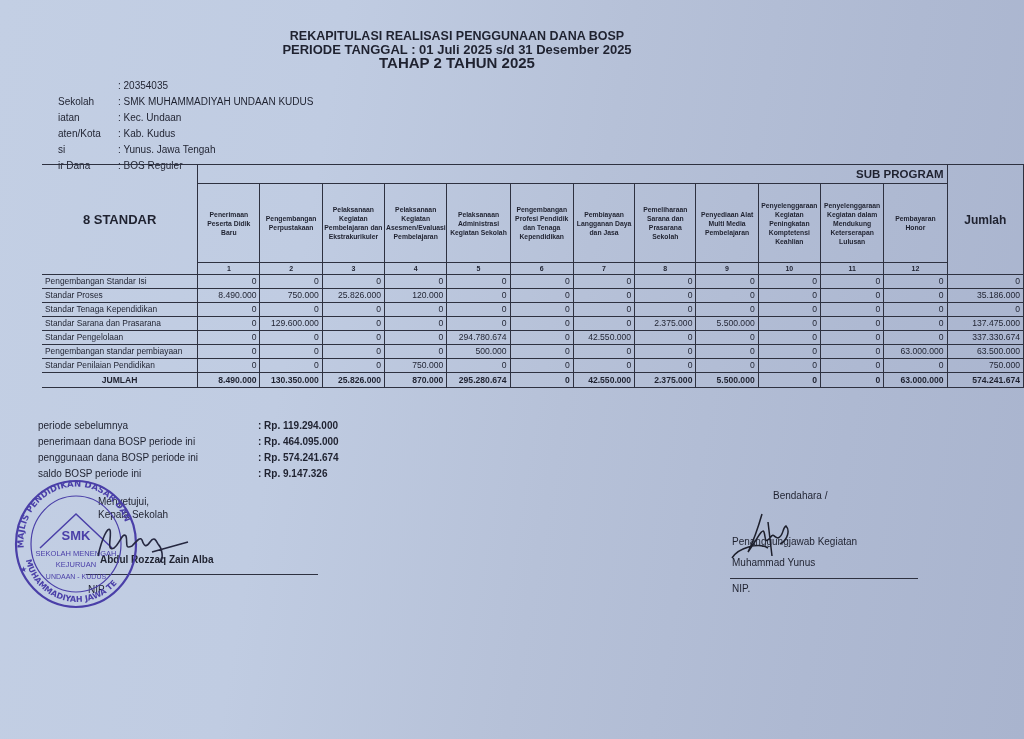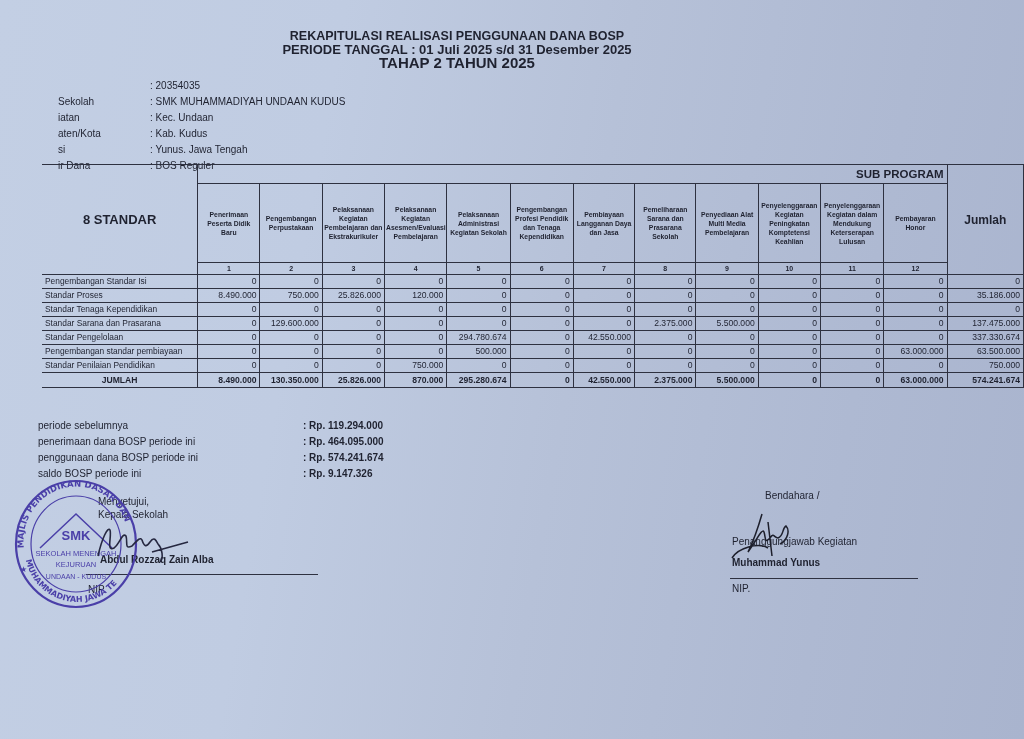--- a/index.html
+++ b/index.html
@@ -10,54 +10,54 @@
   }
   .abs { position: absolute; }
   .title { left: 0; width: 904px; top: 30px; text-align: center; font-weight: bold; line-height: 13px; }
   .title .t1 { font-size: 12.5px; margin-left: 10px; }
   .title .t2 { font-size: 13px; margin-left: 10px; }
   .title .t3 { font-size: 15px; margin-left: 10px; }
 
   .info { left: 58px; top: 78px; font-size: 10px; }
   .info-row { position: relative; height: 16px; line-height: 16px; }
   .info-row .lbl { position: absolute; left: 0; width: 60px; white-space: nowrap; overflow: hidden; }
-  .info-row .val { position: absolute; left: 60px; white-space: nowrap; margin-left: 32px; }
+  .info-row .val { position: absolute; left: 60px; white-space: nowrap; }
 
   table.rekap {
     position: absolute; left: 42px; top: 164px; width: 982px;
     border-collapse: collapse; table-layout: fixed; font-size: 8.6px;
   }
   table.rekap td, table.rekap th { border: 1.5px solid #2e3140; padding: 0 3px; }
   table.rekap .noleft { border-left: none; border-top: 1.5px solid #2e3140; }
   .std-head { font-size: 13px; font-weight: bold; text-align: center; border-left: none !important; }
   .sub-program { font-size: 11.5px; font-weight: bold; text-align: right; height: 18px; }
   .col-head { font-size: 6.8px; font-weight: bold; text-align: center; line-height: 9px; height: 78px; padding: 0 1px !important; }
   .jumlah-head { font-size: 12px; font-weight: bold; text-align: center; }
   .col-num { font-size: 7px; font-weight: bold; text-align: center; height: 11px; line-height: 11px; }
   tr.data td { height: 13px; line-height: 13px; text-align: right; white-space: nowrap; }
   tr.data td.rowlabel { text-align: left; border-left: none; overflow: hidden; font-size: 8.4px; }
   tr.total td { height: 14px; font-weight: bold; text-align: right; white-space: nowrap; }
   tr.total td.rowlabel { text-align: center; border-left: none; }
 
   .summary { left: 38px; top: 418px; font-size: 10px; }
   .sum-row { position: relative; height: 16px; line-height: 16px; }
   .sum-row .lbl { position: absolute; left: 0; width: 220px; white-space: nowrap; overflow: hidden; }
-  .sum-row .val { position: absolute; left: 220px; white-space: nowrap; font-weight: bold; margin-left: 45px; }
+  .sum-row .val { position: absolute; left: 220px; white-space: nowrap; font-weight: bold; }
 
   .sign-left { left: 96px; top: 496px; font-size: 10px; }
   .sign-left .role1 { position: absolute; left: 2px; top: 0; white-space: nowrap; }
   .sign-left .role2 { position: absolute; left: 2px; top: 13px; white-space: nowrap; }
   .sign-left .name { position: absolute; left: 4px; top: 58px; font-weight: bold; white-space: nowrap; }
   .sign-left .line { position: absolute; left: -10px; top: 78px; width: 232px; border-top: 1px solid #2e3140; }
   .sign-left .nip { position: absolute; left: -8px; top: 88px; white-space: nowrap; }
 
   .sign-right { left: 732px; top: 490px; font-size: 10px; }
-  .sign-right .role1 { position: absolute; left: 4px; top: 0; white-space: nowrap; padding-left: 29px; }
+  .sign-right .role1 { position: absolute; left: 12px; top: 0; white-space: nowrap; padding-left: 29px; }
   .sign-right .role2 { position: absolute; left: 0; top: 13px; white-space: nowrap; margin-top: 33px; }
-  .sign-right .name { position: absolute; left: 0; top: 67px; font-weight: bold; white-space: nowrap; }
+  .sign-right .name { position: absolute; left: 0; top: 67px; font-weight: normal; white-space: nowrap; }
   .sign-right .line { position: absolute; left: -2px; top: 88px; width: 188px; border-top: 1px solid #2e3140; }
   .sign-right .nip { position: absolute; left: 0; top: 93px; white-space: nowrap; }
 
   .stamp { left: 10px; top: 476px; width: 130px; height: 136px; }
   .signature { pointer-events: none; }
 </style>
 </head>
 <body>
 
 <div class="abs title">

